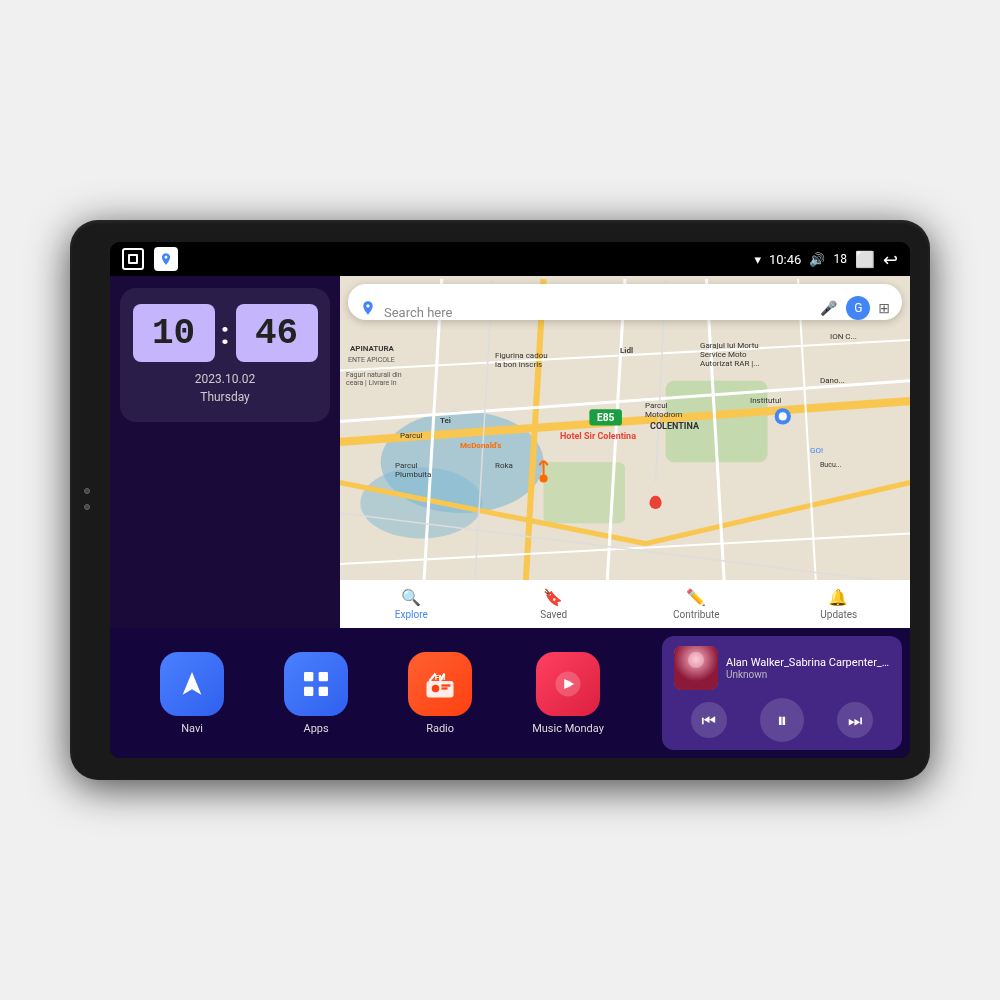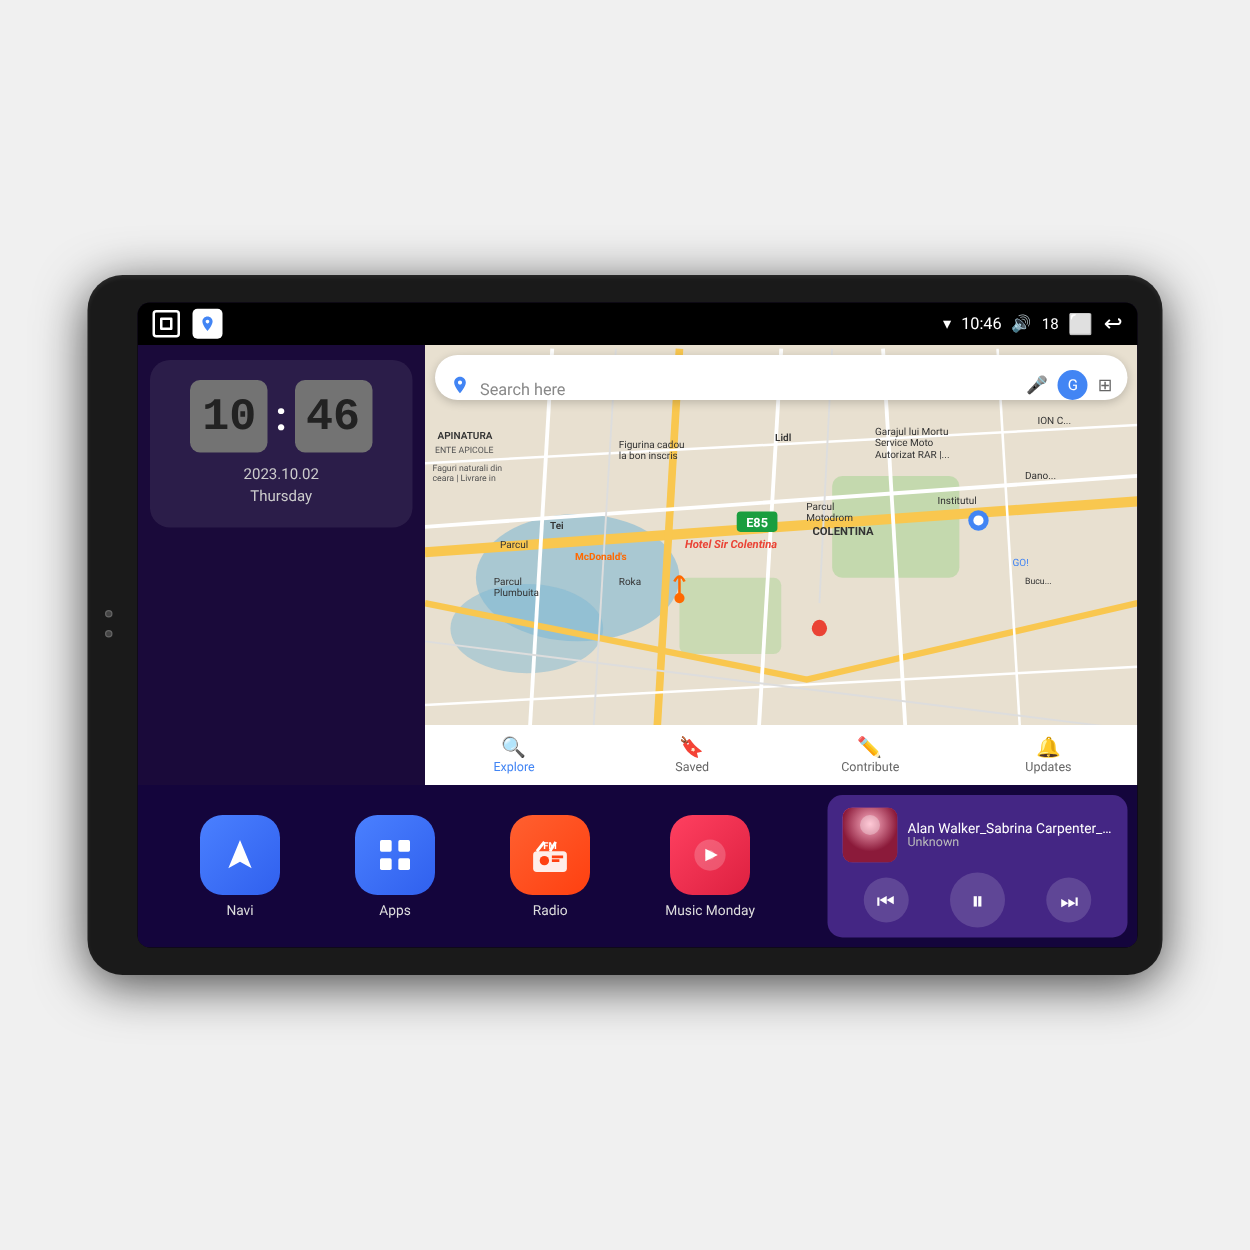--- a/index.html
+++ b/index.html
@@ -156,23 +156,23 @@
       flex-direction: column;
       align-items: center;
       gap: 8px;
     }
     .clock-display {
       display: flex;
       align-items: center;
       gap: 6px;
     }
     .clock-block {
-      background: #737373;
+      background: #c4b5fd;
       border-radius: 8px;
-      width: 62px;
+      width: 82px;
       height: 58px;
       display: flex;
       align-items: center;
       justify-content: center;
       font-size: 36px;
       font-weight: 700;
       color: #222;
       font-family: 'Courier New', monospace;
     }
     .clock-colon {
@@ -497,21 +497,21 @@
           <div style="position:absolute; top:80px; left:8px; font-size:7px; color:#555;">ENTE APICOLE</div>
           <div style="position:absolute; top:95px; left:6px; font-size:7px; color:#555;">Faguri naturali din<br>ceara | Livrare in</div>
           <div style="position:absolute; top:75px; left:155px; font-size:8px; color:#333;">Figurina cadou<br>la bon inscris</div>
           <div style="position:absolute; top:70px; left:280px; font-size:8px; color:#333; font-weight:600;">Lidl</div>
           <div style="position:absolute; top:65px; left:360px; font-size:8px; color:#333;">Garajul lui Mortu<br>Service Moto<br>Autorizat RAR |...</div>
           <div style="position:absolute; top:140px; left:100px; font-size:8px; color:#333; font-weight:600;">Tei</div>
           <div style="position:absolute; top:155px; left:60px; font-size:8px; color:#333;">Parcul</div>
           <div style="position:absolute; top:165px; left:120px; font-size:8px; color:#ff6900; font-weight:700;">McDonald's</div>
           <div style="position:absolute; top:185px; left:55px; font-size:8px; color:#333;">Parcul<br>Plumbuita</div>
           <div style="position:absolute; top:185px; left:155px; font-size:8px; color:#333;">Roka</div>
-          <div style="position:absolute; top:155px; left:208px; font-size:9px; color:#ea4335; font-weight:700;font-style:italic;">Hotel Sir Colentina</div>
+          <div style="position:absolute; top:155px; left:220px; font-size:9px; color:#ea4335; font-weight:700;">Hotel Sir Colentina</div>
           <div style="position:absolute; top:145px; left:310px; font-size:9px; color:#333; font-weight:700;">COLENTINA</div>
           <div style="position:absolute; top:125px; left:305px; font-size:8px; color:#333;">Parcul<br>Motodrom</div>
           <div style="position:absolute; top:120px; left:410px; font-size:8px; color:#333;">Institutul</div>
           <div style="position:absolute; top:56px; left:490px; font-size:8px; color:#333;">ION C...</div>
           <div style="position:absolute; top:100px; left:480px; font-size:8px; color:#333;">Dano...</div>
           <div style="position:absolute; top:170px; left:470px; font-size:8px; color:#4285f4;">GO!</div>
           <div style="position:absolute; top:185px; left:480px; font-size:7px; color:#333;">Bucu...</div>
 
           <div class="map-bottom-tabs">
             <div class="map-tab active">

